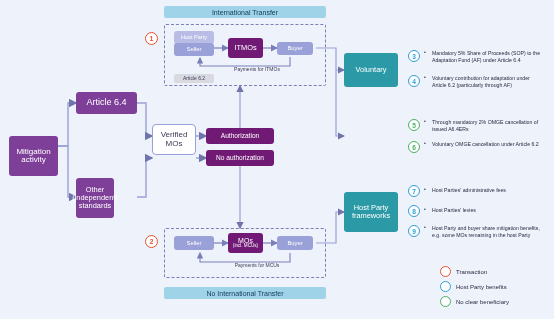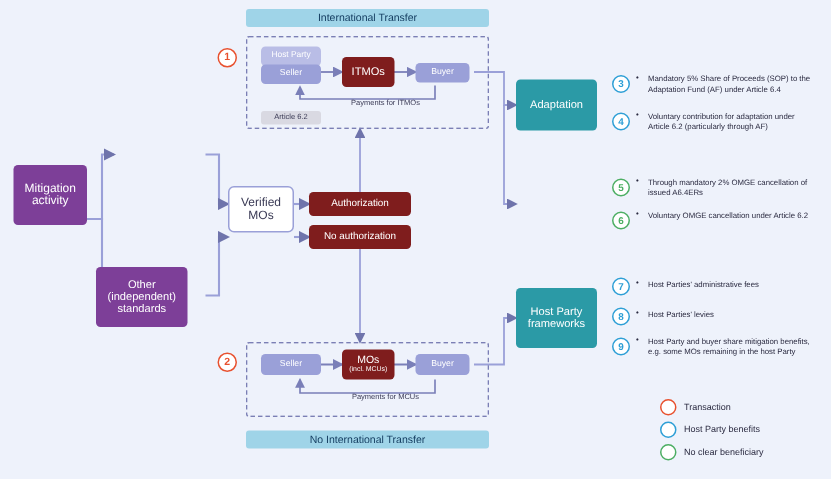--- a/index.html
+++ b/index.html
@@ -11,21 +11,21 @@
     position:relative;
   }
   #canvas{position:absolute;left:0;top:0;width:554px;height:319px;}
   .abs{position:absolute;box-sizing:border-box;}
   .box{
     display:flex;align-items:center;justify-content:center;
     text-align:center;color:#ffffff;border-radius:3px;
     line-height:1.05;
   }
   .purple{background:#7d3f98;}
-  .blue{background:#7f1d1d;}
+  .blue{background:#701a75;}
   .teal{background:#2b9aa6;}
   .lav{background:#9aa0d8;}
   .lav2{background:#b9bde6;color:#ffffff;}
   .hdrband{background:#9fd4e8;color:#123a5e;border-radius:2px;}
   .dashed{border:1px dashed #7b7fb5;background:transparent;border-radius:2px;}
   .greybox{background:#d9d9e2;color:#3a3a55;border-radius:2px;}
   .caption{color:#3a3a55;}
   .bullets{color:#2a2a40;line-height:1.25;}
   .bullets div{position:relative;padding-left:8px;margin-bottom:2px;}
   .bullets div:before{content:"•";position:absolute;left:0;top:-1px;}
@@ -109,27 +109,30 @@
   </div>
 
   <div class="abs caption" style="left:214px;top:66px;width:86px;font-size:5px;text-align:center;">
     <span>Payments for ITMOs</span>
   </div>
 
   <div class="abs box greybox" style="left:174px;top:74px;width:40px;height:9px;font-size:5px;">
     <span>Article 6.2</span>
   </div>
 
-  <div class="abs box purple" style="left:9px;top:110px;width:49px;height:40px;font-size:8px;flex-direction:column;">
+  <div class="abs box purple" style="left:9px;top:136px;width:49px;height:40px;font-size:8px;flex-direction:column;">
     <span style="white-space:pre-line;">Mitigation
 activity</span>
   </div>
 
-
-  <div class="abs box purple" style="left:64px;top:178px;width:61px;height:40px;font-size:7.4px;">
+  <div class="abs box purple" style="left:76px;top:92px;width:61px;height:22px;font-size:9px;">
+    <span>Article 6.4</span>
+  </div>
+
+  <div class="abs box purple" style="left:76px;top:178px;width:38px;height:40px;font-size:7.4px;">
     <span style="white-space:pre-line;">Other
 (independent)
 standards</span>
   </div>
 
   <div class="abs box" style="left:152px;top:124px;width:44px;height:31px;background:#ffffff;border:1.6px solid #9aa0d8;color:#3a3a55;font-size:8px;border-radius:4px;">
     <span style="white-space:pre-line;">Verified
 MOs</span>
   </div>
 
@@ -161,21 +164,21 @@
 
   <div class="abs caption" style="left:214px;top:262px;width:86px;font-size:5px;text-align:center;">
     <span>Payments for MCUs</span>
   </div>
 
   <div class="abs hdrband" style="left:164px;top:287px;width:162px;height:12px;display:flex;align-items:center;justify-content:center;font-size:7px;">
     <span>No International Transfer</span>
   </div>
 
   <div class="abs box teal" style="left:344px;top:53px;width:54px;height:34px;font-size:7.4px;">
-    <span style="white-space:pre-line;">Adaptation</span>
+    <span style="white-space:pre-line;">Voluntary</span>
   </div>
   <div class="abs numcirc" style="left:408px;top:50px;width:12px;height:12px;border:1.4px solid #2e9fd6;color:#2e9fd6;font-size:6.6px;">
     <span>3</span>
   </div>
   <div class="abs bullets" style="left:424px;top:50px;width:120px;font-size:5.2px;">
     <div>Mandatory 5% Share of Proceeds (SOP) to the Adaptation Fund (AF) under Article 6.4</div>
   </div>
   <div class="abs numcirc" style="left:408px;top:75px;width:12px;height:12px;border:1.4px solid #2e9fd6;color:#2e9fd6;font-size:6.6px;">
     <span>4</span>
   </div>

